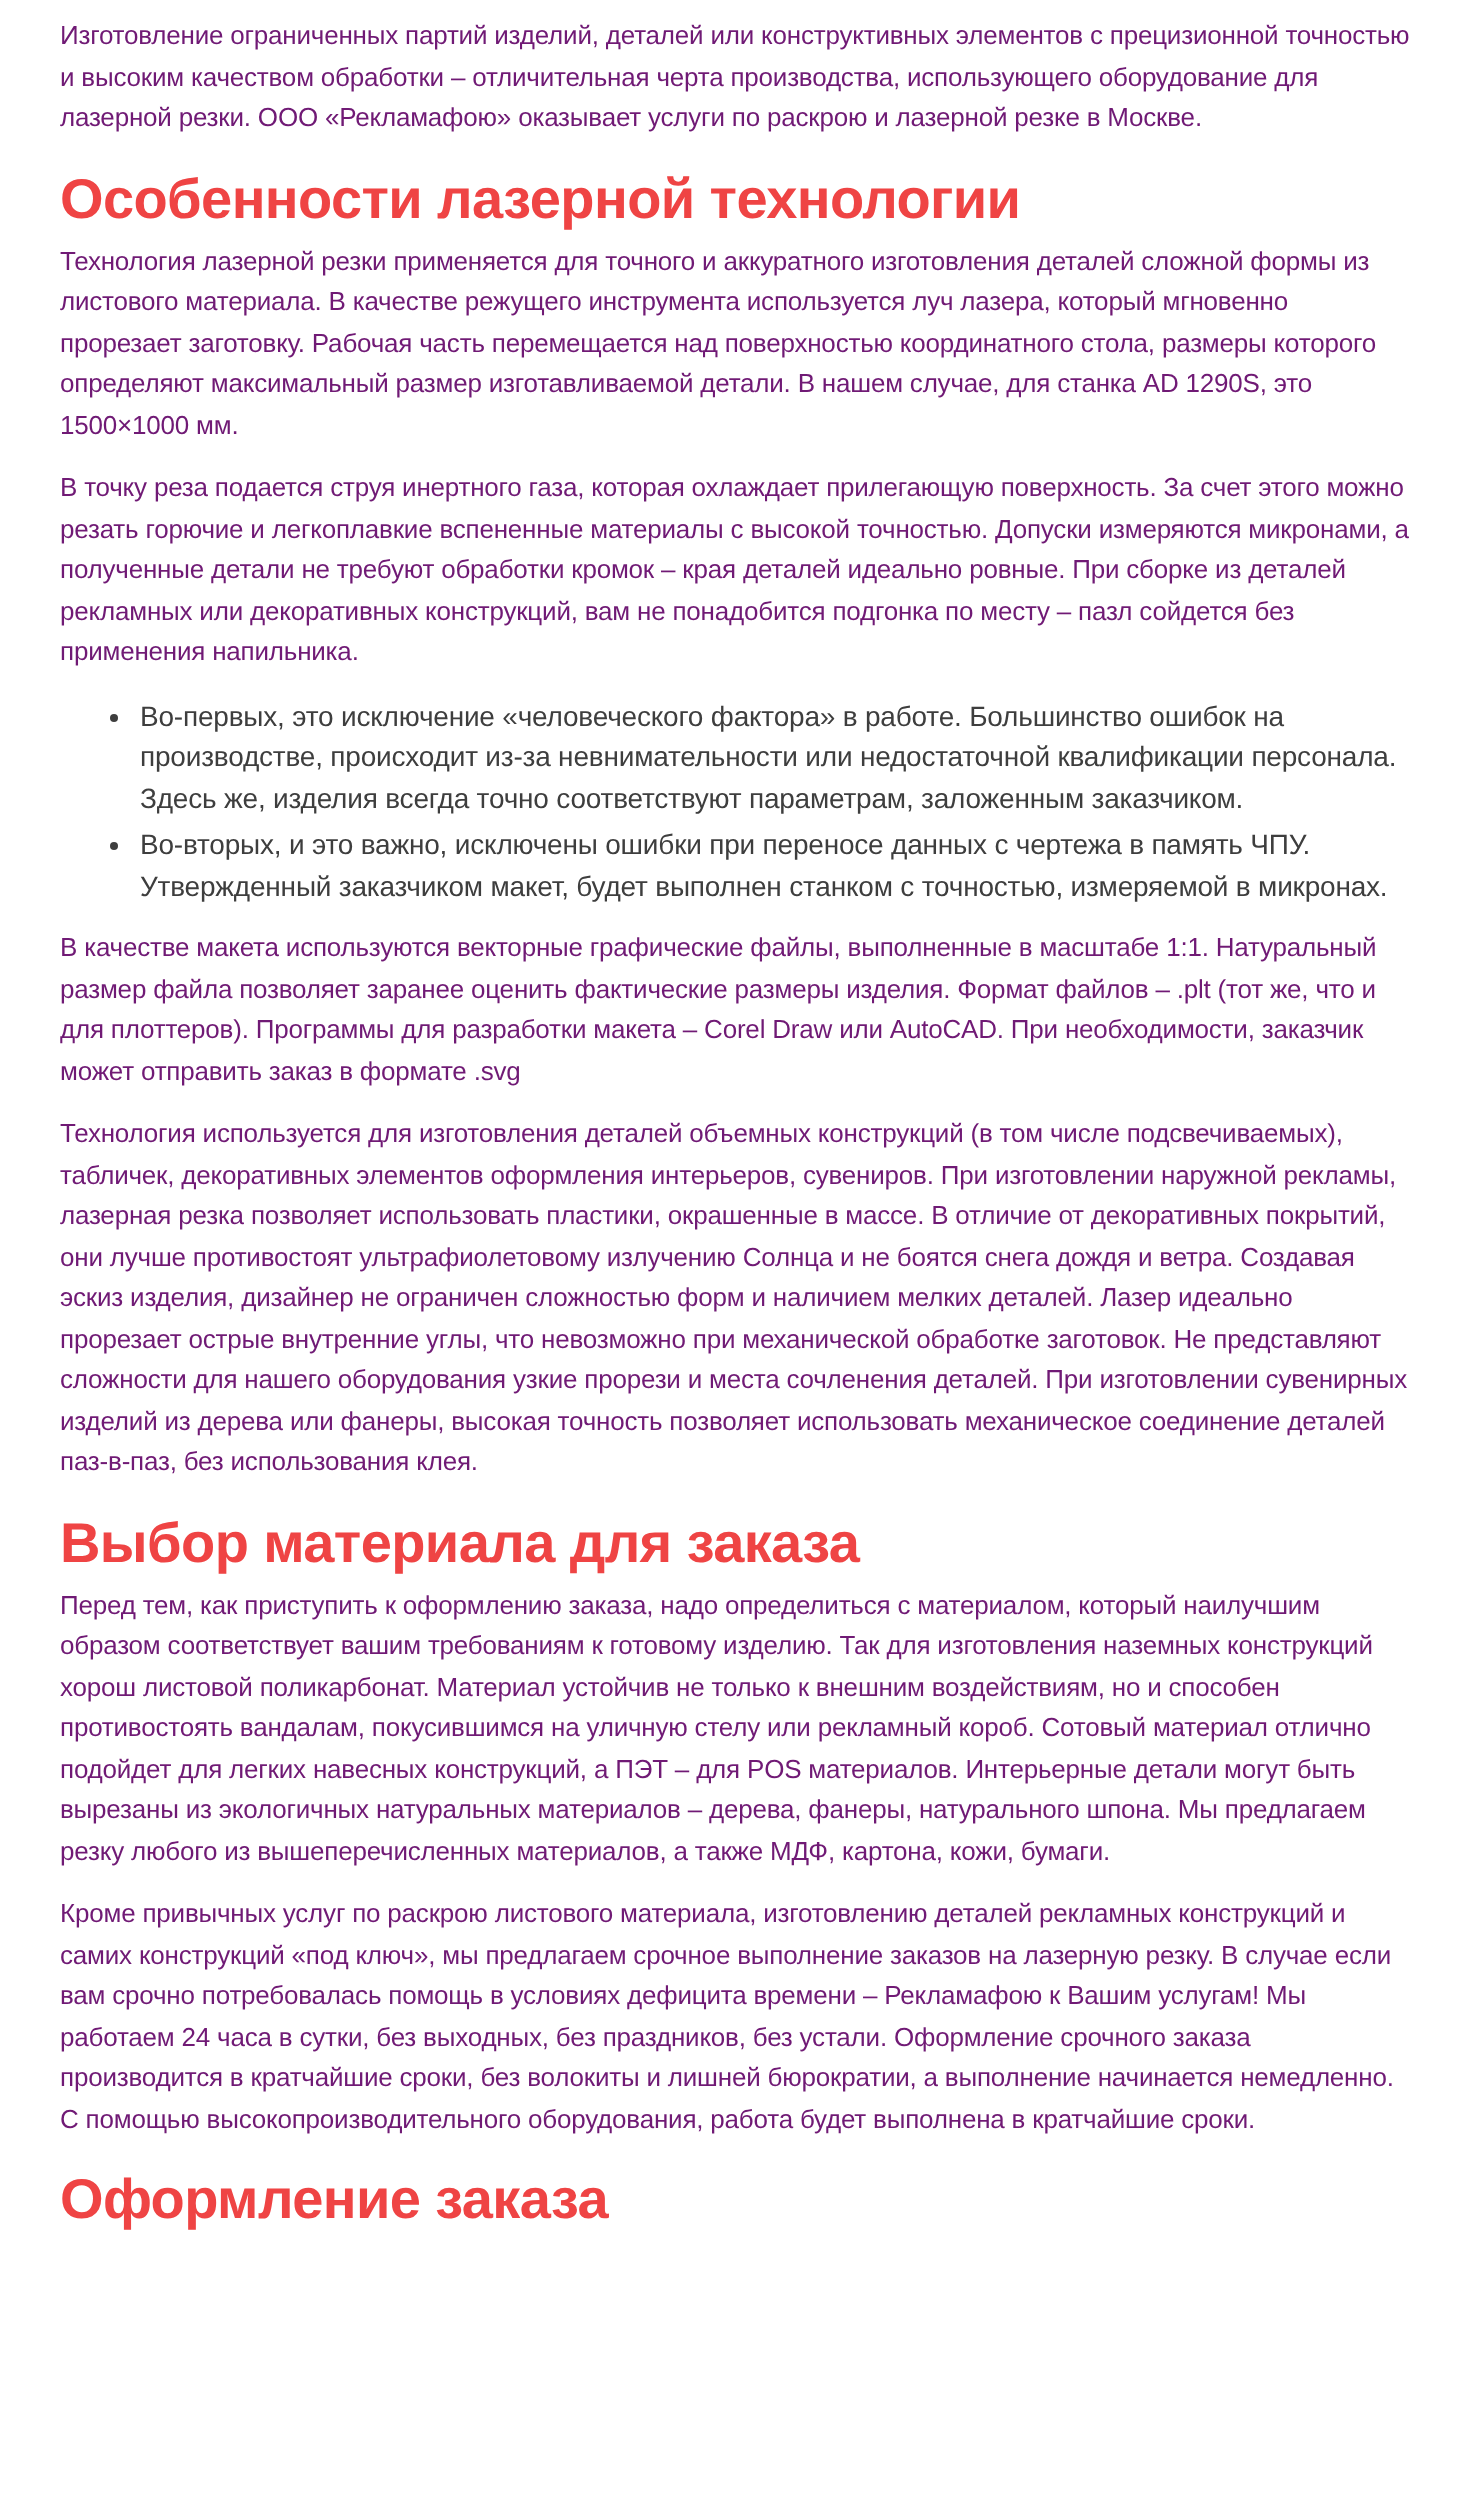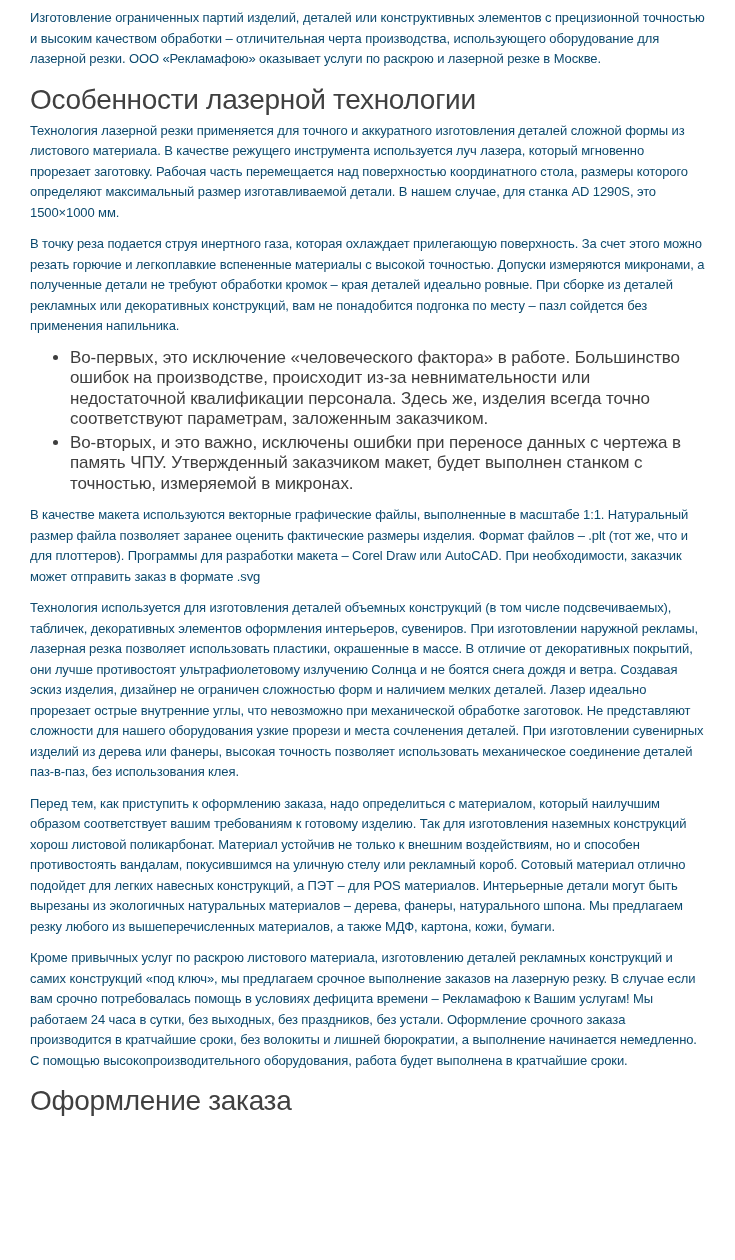--- a/index.html
+++ b/index.html
@@ -15,38 +15,38 @@
   }
   .page {
     box-sizing: border-box;
     width: 735px;
     padding: 8px 30px 0 30px;
   }
   .page p {
     font-size: 13px;
     line-height: 20.5px;
     letter-spacing: -0.1px;
-    color: #0c4a6e;
+    color: #701a75;
     margin: 0 0 11px 0;
   }
   .page h2 {
     font-size: 28px;
     line-height: 30px;
-    font-weight: 400;
+    font-weight: 700;
     letter-spacing: -0.3px;
-    color: #404040;
+    color: #ef4444;
     margin: 15px 0 6px 0;
   }
   .page ul {
     margin: 0 0 11px 0;
     padding: 0 0 0 40px;
     list-style: disc outside;
   }
   .page li {
-    font-size: 17px;
+    font-size: 14px;
     line-height: 20.5px;
     letter-spacing: -0.1px;
     color: #3e3e3e;
     margin: 0 0 3px 0;
   }
 </style>
 </head>
 <body>
 
 <main class="page">
@@ -65,20 +65,21 @@
       <li>Во-вторых, и это важно, исключены ошибки при переносе данных с чертежа в память ЧПУ. Утвержденный заказчиком макет, будет выполнен станком с точностью, измеряемой в микронах.</li>
     </ul>
     <p>В качестве макета используются векторные графические файлы, выполненные в масштабе 1:1. Натуральный размер файла позволяет заранее оценить фактические размеры изделия. Формат файлов – .plt (тот же, что и для плоттеров). Программы для разработки макета – Corel Draw или AutoCAD. При необходимости, заказчик может отправить заказ в формате .svg</p>
   </section>
 
   <section>
     <p>Технология используется для изготовления деталей объемных конструкций (в том числе подсвечиваемых), табличек, декоративных элементов оформления интерьеров, сувениров. При изготовлении наружной рекламы, лазерная резка позволяет использовать пластики, окрашенные в массе. В отличие от декоративных покрытий, они лучше противостоят ультрафиолетовому излучению Солнца и не боятся снега дождя и ветра. Создавая эскиз изделия, дизайнер не ограничен сложностью форм и наличием мелких деталей. Лазер идеально прорезает острые внутренние углы, что невозможно при механической обработке заготовок. Не представляют сложности для нашего оборудования узкие прорези и места сочленения деталей. При изготовлении сувенирных изделий из дерева или фанеры, высокая точность позволяет использовать механическое соединение деталей паз-в-паз, без использования клея.</p>
   </section>
 
   <section>
+    <h2>Выбор материала для заказа</h2>
     <p>Перед тем, как приступить к оформлению заказа, надо определиться с материалом, который наилучшим образом соответствует вашим требованиям к готовому изделию. Так для изготовления наземных конструкций хорош листовой поликарбонат. Материал устойчив не только к внешним воздействиям, но и способен противостоять вандалам, покусившимся на уличную стелу или рекламный короб. Сотовый материал отлично подойдет для легких навесных конструкций, а ПЭТ – для POS материалов. Интерьерные детали могут быть вырезаны из экологичных натуральных материалов – дерева, фанеры, натурального шпона. Мы предлагаем резку любого из вышеперечисленных материалов, а также МДФ, картона, кожи, бумаги.</p>
   </section>
 
   <section>
     <p>Кроме привычных услуг по раскрою листового материала, изготовлению деталей рекламных конструкций и самих конструкций «под ключ», мы предлагаем срочное выполнение заказов на лазерную резку. В случае если вам срочно потребовалась помощь в условиях дефицита времени – Рекламафою к Вашим услугам! Мы работаем 24 часа в сутки, без выходных, без праздников, без устали. Оформление срочного заказа производится в кратчайшие сроки, без волокиты и лишней бюрократии, а выполнение начинается немедленно. С помощью высокопроизводительного оборудования, работа будет выполнена в кратчайшие сроки.</p>
   </section>
 
   <section>
     <h2>Оформление заказа</h2>
 

